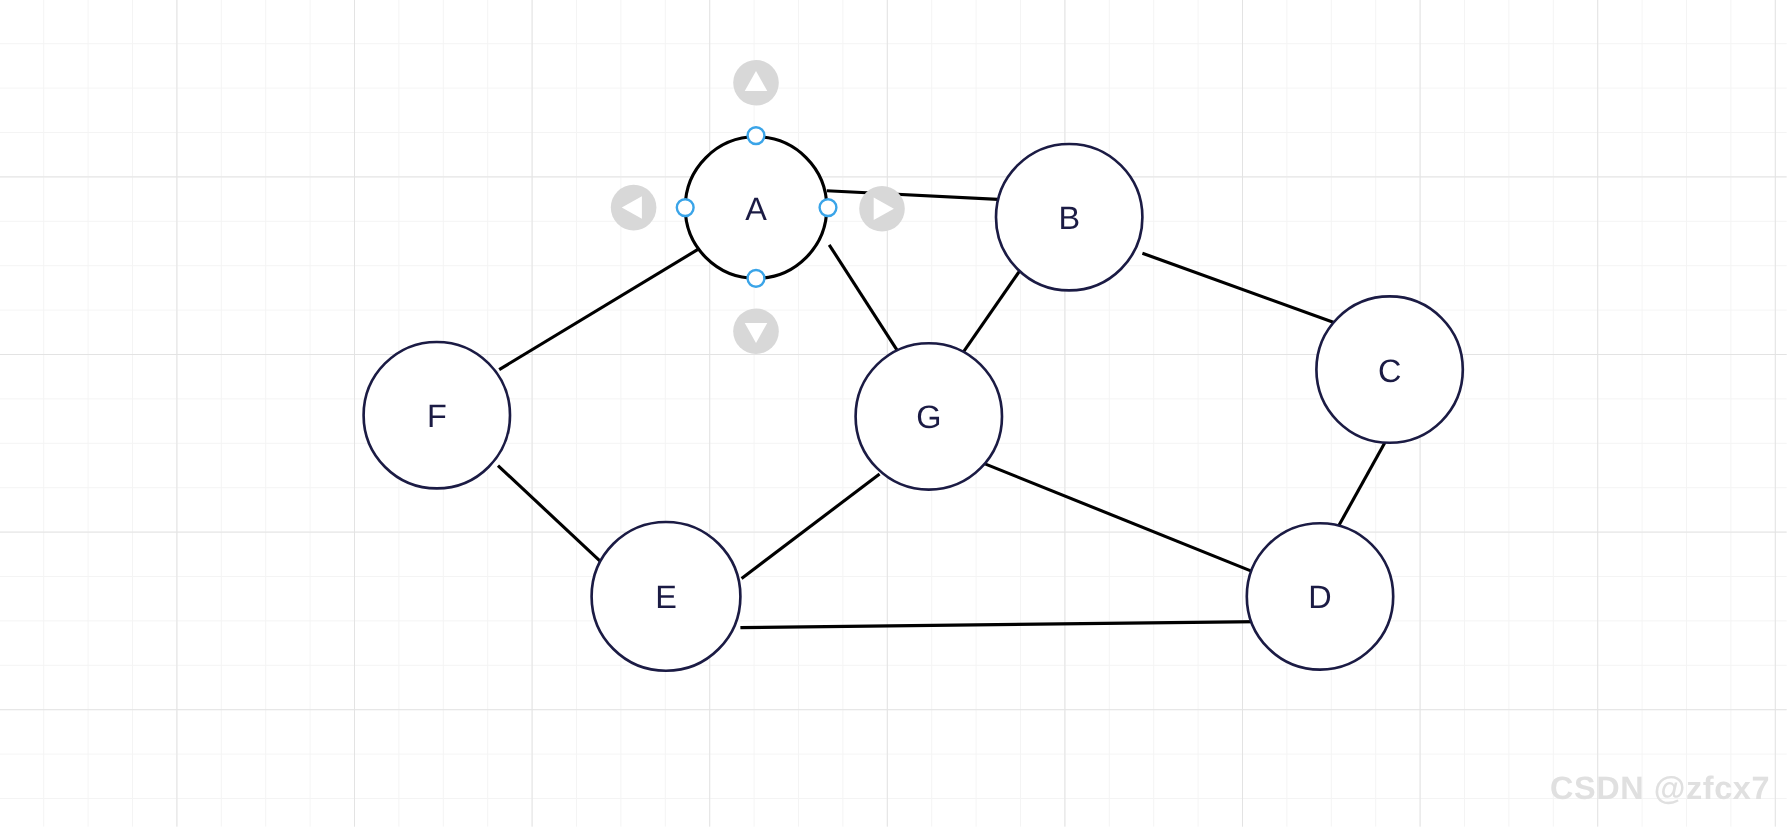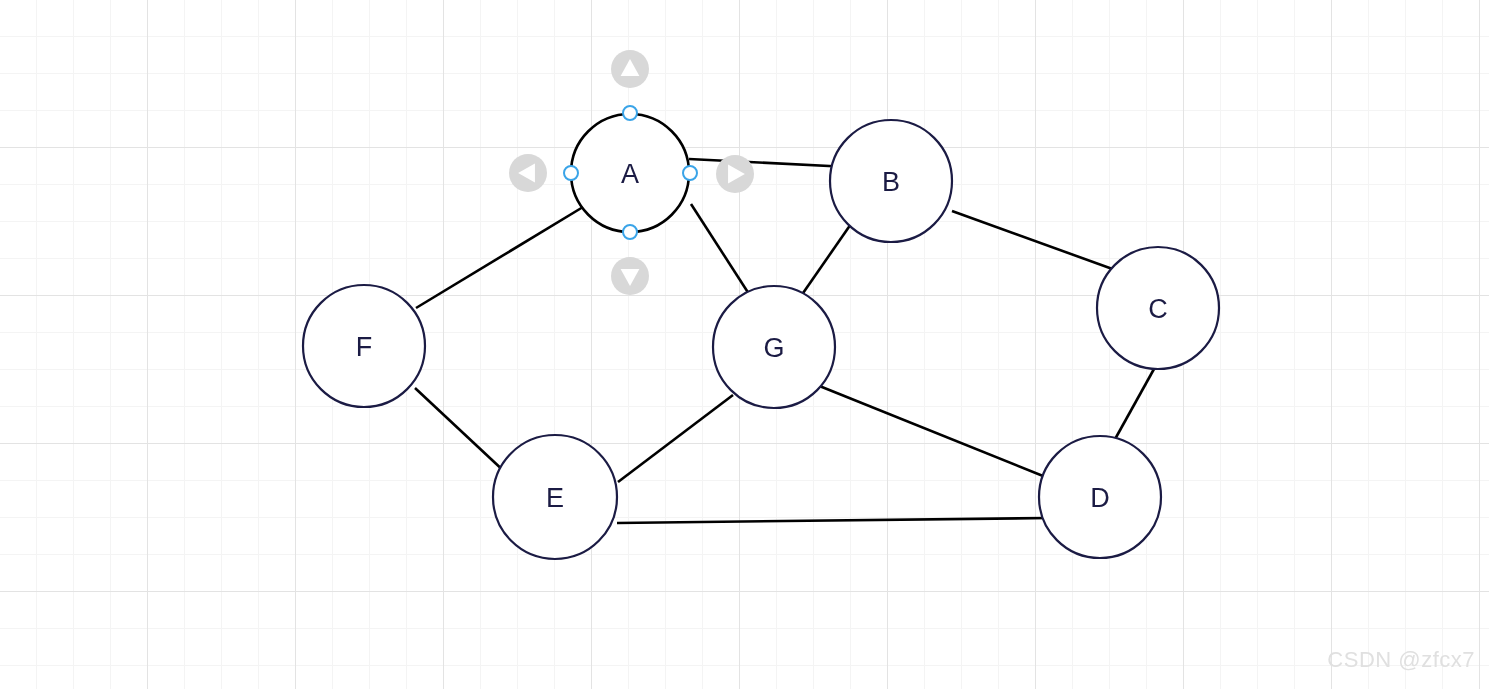--- a/index.html
+++ b/index.html
@@ -67,25 +67,26 @@
     fill: #d8d8d8;
   }
   .arrow-glyph {
     fill: #ffffff;
   }
   #watermark {
     position: absolute;
     right: 14px;
     bottom: 16px;
     font-family: "Liberation Sans", sans-serif;
-    font-size: 22px;
+    font-size: 27px;
     color: #e0e0e0;
     letter-spacing: 0.5px;
     user-select: none;
     white-space: nowrap;
+    font-weight: bold;
   }
 </style>
 </head>
 <body>
 
 <div id="canvas-root">
 
   <svg id="graph-svg" viewBox="0 0 1489 689" xmlns="http://www.w3.org/2000/svg">
 
     <g id="edges-layer">

